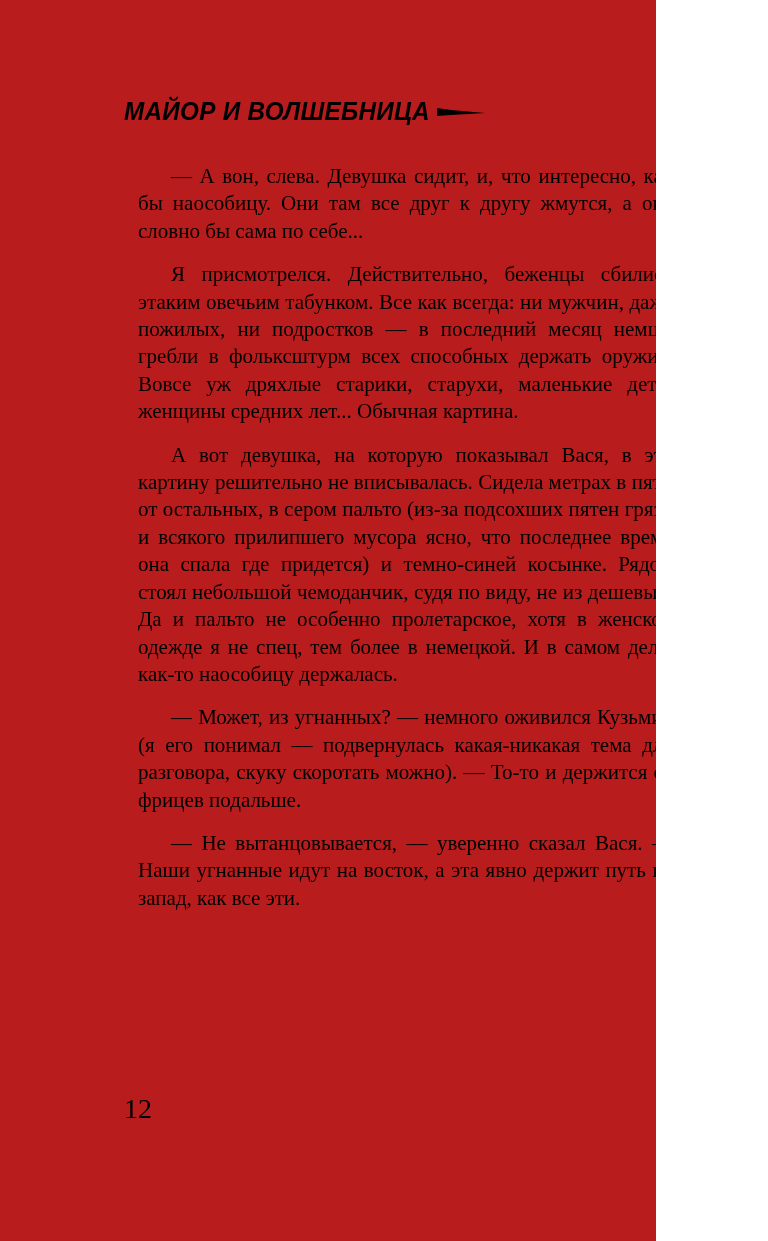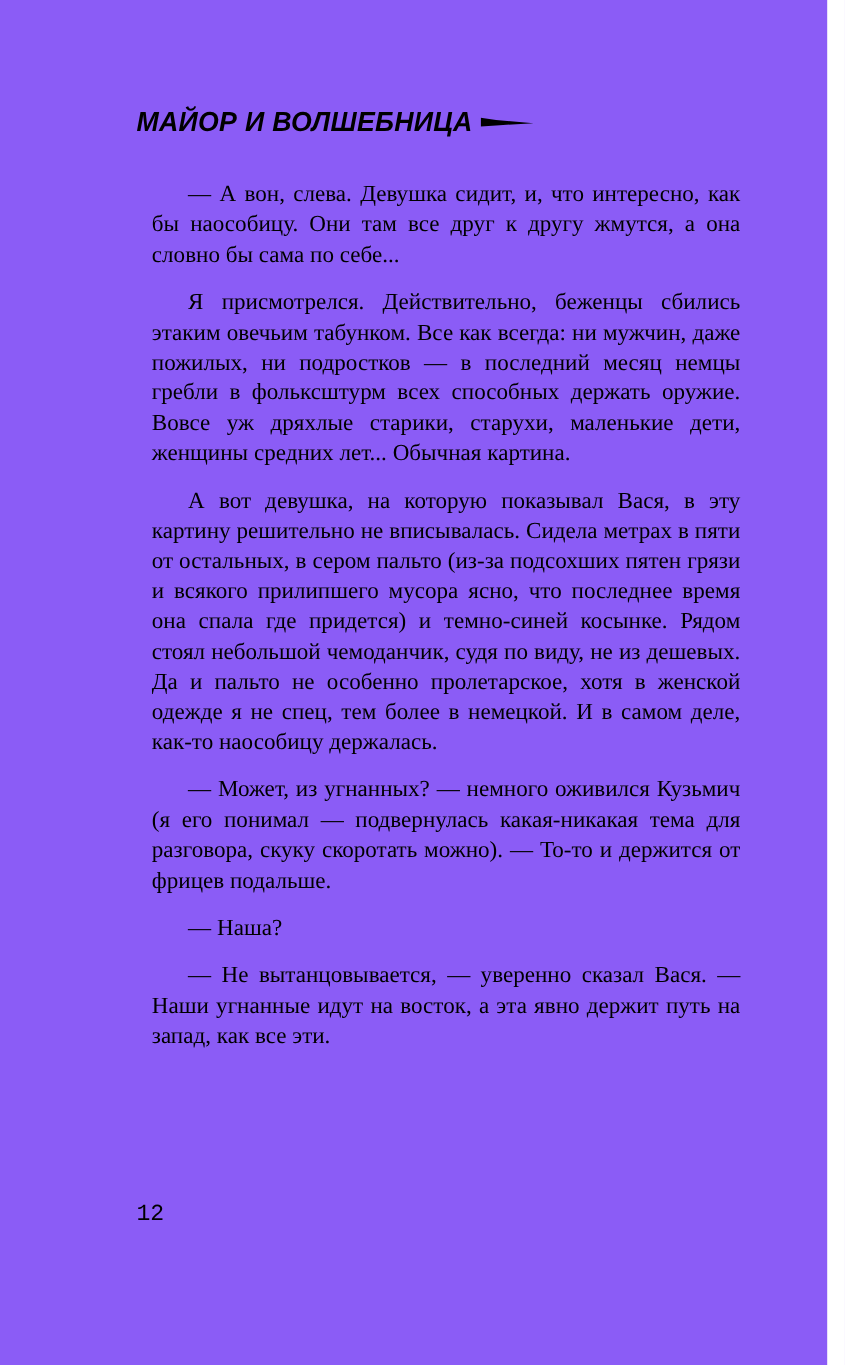--- a/index.html
+++ b/index.html
@@ -2,23 +2,23 @@
 <html lang="ru"><head>
 <meta charset="utf-8">
 <style>
   html, body {
     margin: 0;
     padding: 0;
     background: #ffffff;
   }
   .page {
     position: relative;
-    width: 752px;
+    width: 656px;
     height: 1241px;
-    background: #8b5cf6;
+    background: #b91c1c;
     color: #000000;
     font-family: "Liberation Serif", serif;
     overflow: hidden;
   }
   .running-head {
     position: absolute;
     left: 124px;
     top: 97px;
     display: flex;
     align-items: baseline;
@@ -49,22 +49,22 @@
   }
   .body-text p {
     margin: 16px;
     padding: 0;
     text-indent: 33px;
   }
   .page-number {
     position: absolute;
     left: 124px;
     top: 1093px;
-    font-family: Liberation Mono, monospace;
-    font-size: 21px;
+    font-family: Liberation Serif, serif;
+    font-size: 28px;
     color: #000000;
   }
 </style>
 </head>
 <body>
 
 <div class="page">
 
   <div class="running-head">
     <span class="head-title">МАЙОР И ВОЛШЕБНИЦА</span>
@@ -73,19 +73,18 @@
         <polygon points="0,4 14,6 48,9 14,11 0,12" fill="#000000"></polygon>
       </svg>
     </span>
   </div>
 
   <div class="body-text">
       <p>— А вон, слева. Девушка сидит, и, что интересно, как бы наособицу. Они там все друг к другу жмутся, а она словно бы сама по себе...</p>
       <p>Я присмотрелся. Действительно, беженцы сбились этаким овечьим табунком. Все как всегда: ни мужчин, даже пожилых, ни подростков — в последний месяц немцы гребли в фольксштурм всех способных держать оружие. Вовсе уж дряхлые старики, старухи, маленькие дети, женщины средних лет... Обычная картина.</p>
       <p>А вот девушка, на которую показывал Вася, в эту картину решительно не вписывалась. Сидела метрах в пяти от остальных, в сером пальто (из-за подсохших пятен грязи и всякого прилипшего мусора ясно, что последнее время она спала где придется) и темно-синей косынке. Рядом стоял небольшой чемоданчик, судя по виду, не из дешевых. Да и пальто не особенно пролетарское, хотя в женской одежде я не спец, тем более в немецкой. И в самом деле, как-то наособицу держалась.</p>
       <p>— Может, из угнанных? — немного оживился Кузьмич (я его понимал — подвернулась какая-никакая тема для разговора, скуку скоротать можно). — То-то и держится от фрицев подальше.</p>
-      <p>— Наша?</p>
       <p>— Не вытанцовывается, — уверенно сказал Вася. — Наши угнанные идут на восток, а эта явно держит путь на запад, как все эти.</p>
     </div>
 
   <div class="page-number">12</div>
 
 </div>
 
 </body></html>

